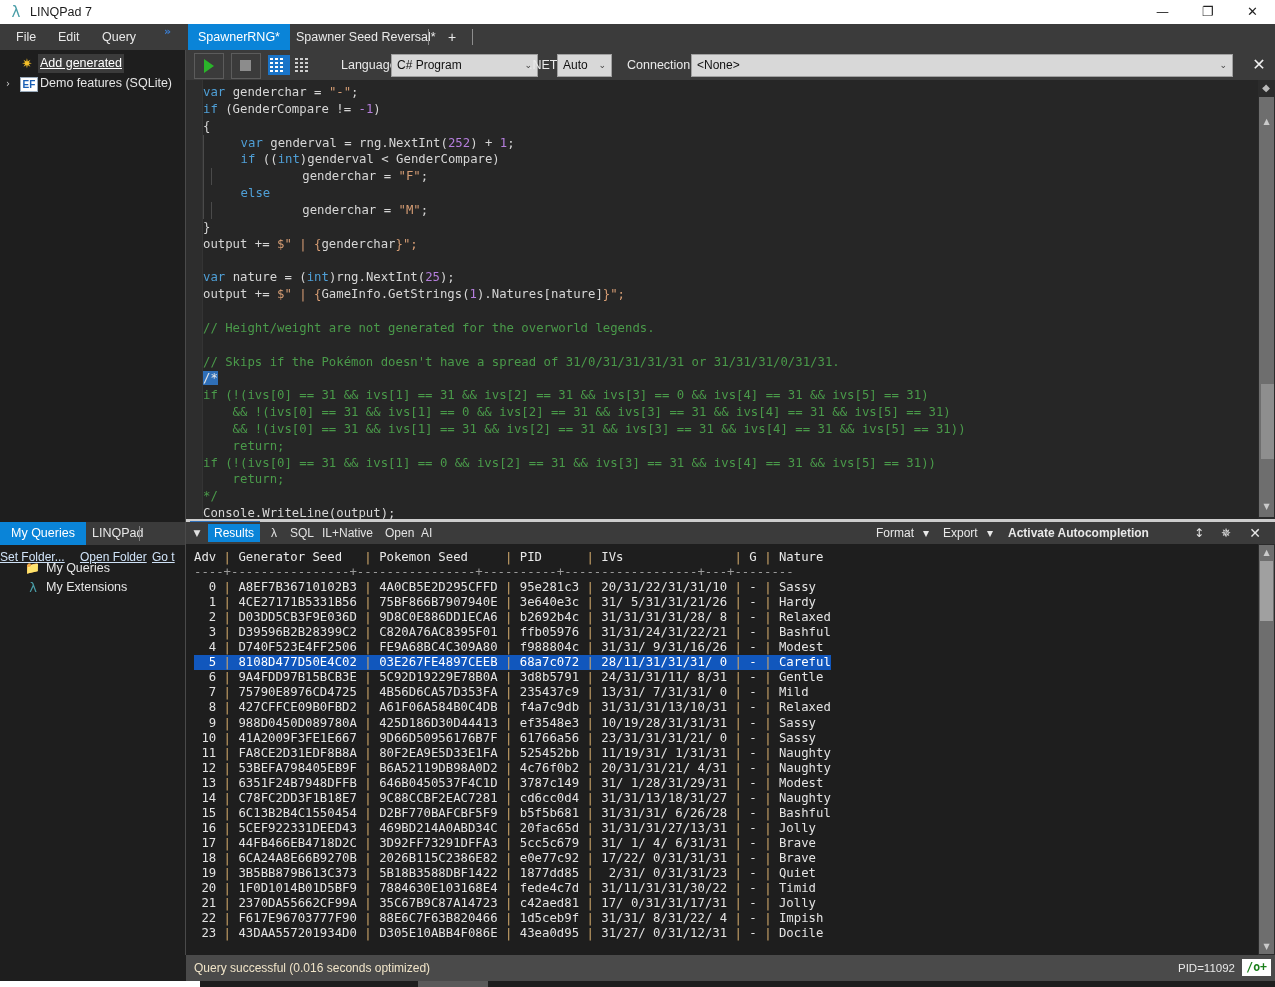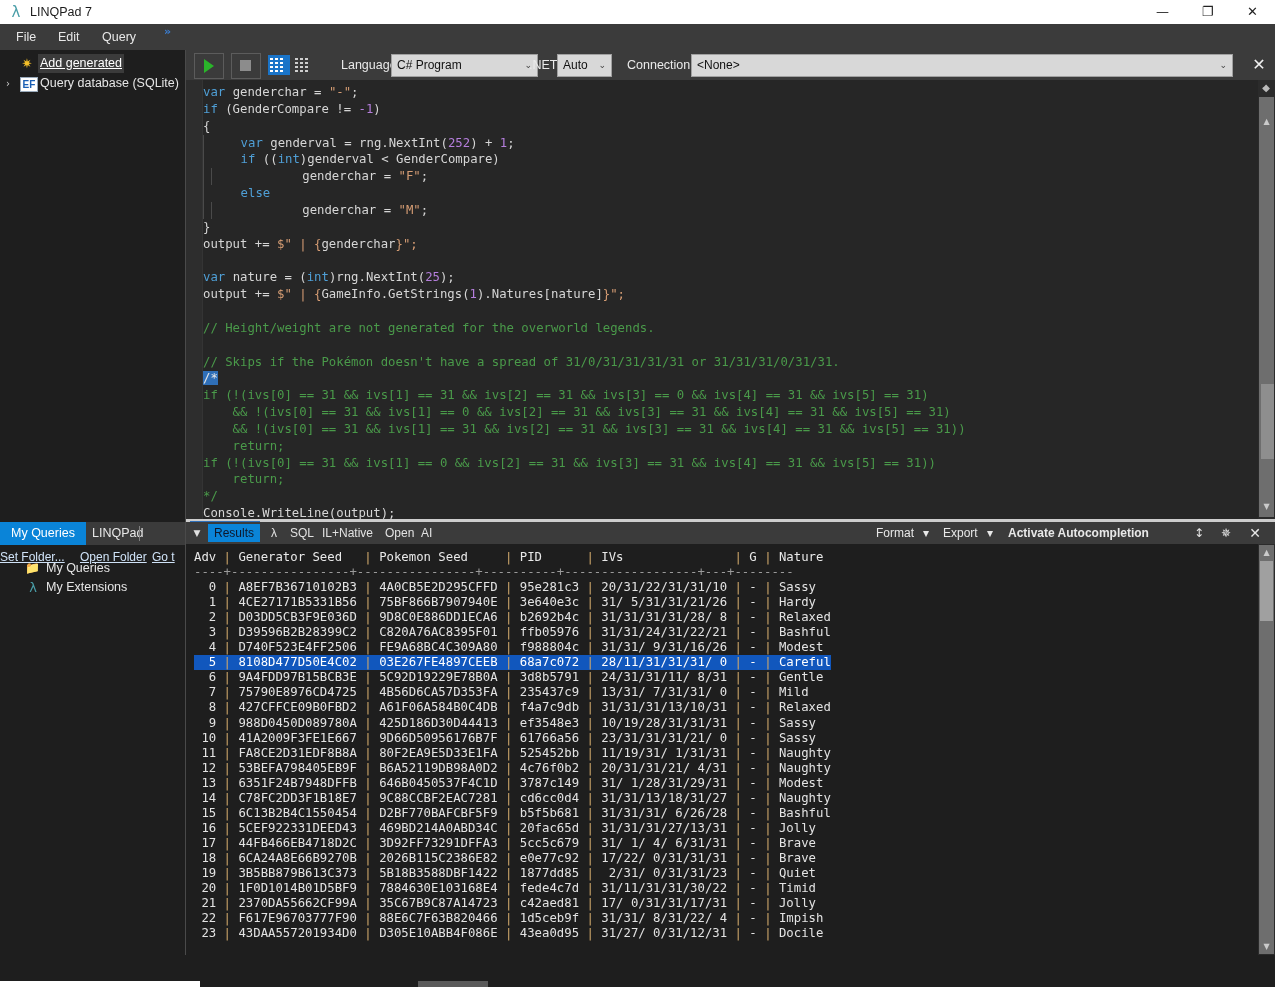--- a/index.html
+++ b/index.html
@@ -230,21 +230,21 @@
     position:absolute;left:186px;top:522px;width:1089px;height:22px;background:#3b3b3b;
   }
   .res-collapse{
     position:absolute;left:3px;top:0;width:16px;height:22px;line-height:22px;text-align:center;
     color:#e0e0e0;font-size:9px;font-family:"DejaVu Sans", sans-serif;
   }
   .restab{
     position:absolute;top:2px;height:18px;line-height:18px;
     color:#e2e2e2;font-size:12px;padding:0 6px;
   }
-  .restab.active{background:#0a84d8;color:#0f172a;}
+  .restab.active{background:#0a84d8;color:#ffffff;}
   .resright{
     position:absolute;top:2px;height:18px;line-height:18px;color:#e8e8e8;font-size:12px;
   }
   .resright.bold{font-weight:bold;}
   .res-ico{
     position:absolute;top:3px;height:16px;line-height:16px;color:#e8e8e8;
     font-size:12px;text-align:center;font-family:"DejaVu Sans", sans-serif;
   }
 
   
@@ -315,20 +315,27 @@
   </div>
 
   <div class="menurow">
     <div class="menuitem" style="left:6px">File</div>
     <div class="menuitem" style="left:48px">Edit</div>
     <div class="menuitem" style="left:92px">Query</div>
     <div class="chev">»</div>
     <div class="premium">Activate premium features</div>
   </div>
 
+  <div class="tabbar">
+    <div class="dtab active" style="left:2px">SpawnerRNG*</div>
+    <div class="dtab" style="left:100px">Spawner Seed Reversal*</div>
+    <div class="dtab-sep" style="left:242px"></div>
+    <div class="dtab-plus" style="left:252px">+</div>
+    <div class="dtab-sep" style="left:286px"></div>
+  </div>
 
   <div class="qtoolbar">
     <div class="tbtn" id="run-button">
         <span class="tri"></span>
       </div>
     <div class="tbtn" id="stop-button">
         <span class="sq"></span>
       </div>
 
     <div class="gridbtn" id="grid-view-button">
@@ -387,21 +394,21 @@
 
   <div class="sidebar">
     <div class="conn-panel">
       <div class="conn-row" id="add-conn">
         <span class="ico">✷</span>
         <span class="lbl">Add generated</span>
       </div>
       <div class="conn-row" id="demo-db">
         <span class="arrow">›</span>
         <span class="ef">EF</span>
-        <span class="lbl">Query database (SQLite)</span>
+        <span class="lbl">Demo features (SQLite)</span>
       </div>
     </div>
 
     <div class="qtabs">
       <div class="qtab active" style="left:0">My Queries</div>
       <div class="qtab" style="left:81px">LINQPad</div>
       <div class="qtab-sep" style="left:139px"></div>
     </div>
 
     <div class="qpanel">
@@ -461,18 +468,23 @@
 
     <div class="res-scroll">
       <div class="track"></div>
       <div class="up">▲</div>
       <div class="thumb"></div>
       <div class="down">▼</div>
     </div>
   </div>
 
   <div class="sb-left"></div>
+  <div class="statusbar">
+    <div class="st-left">Query successful  (0.016 seconds optimized)</div>
+    <div class="st-pid">PID=11092</div>
+    <div class="st-badge">/o+</div>
+  </div>
 
   <div class="bottomstrip"></div>
   <div class="bs-dark"></div>
   <div class="bs-b1"></div>
   <div class="bs-b2"></div>
 </div>
 
 </body></html>

